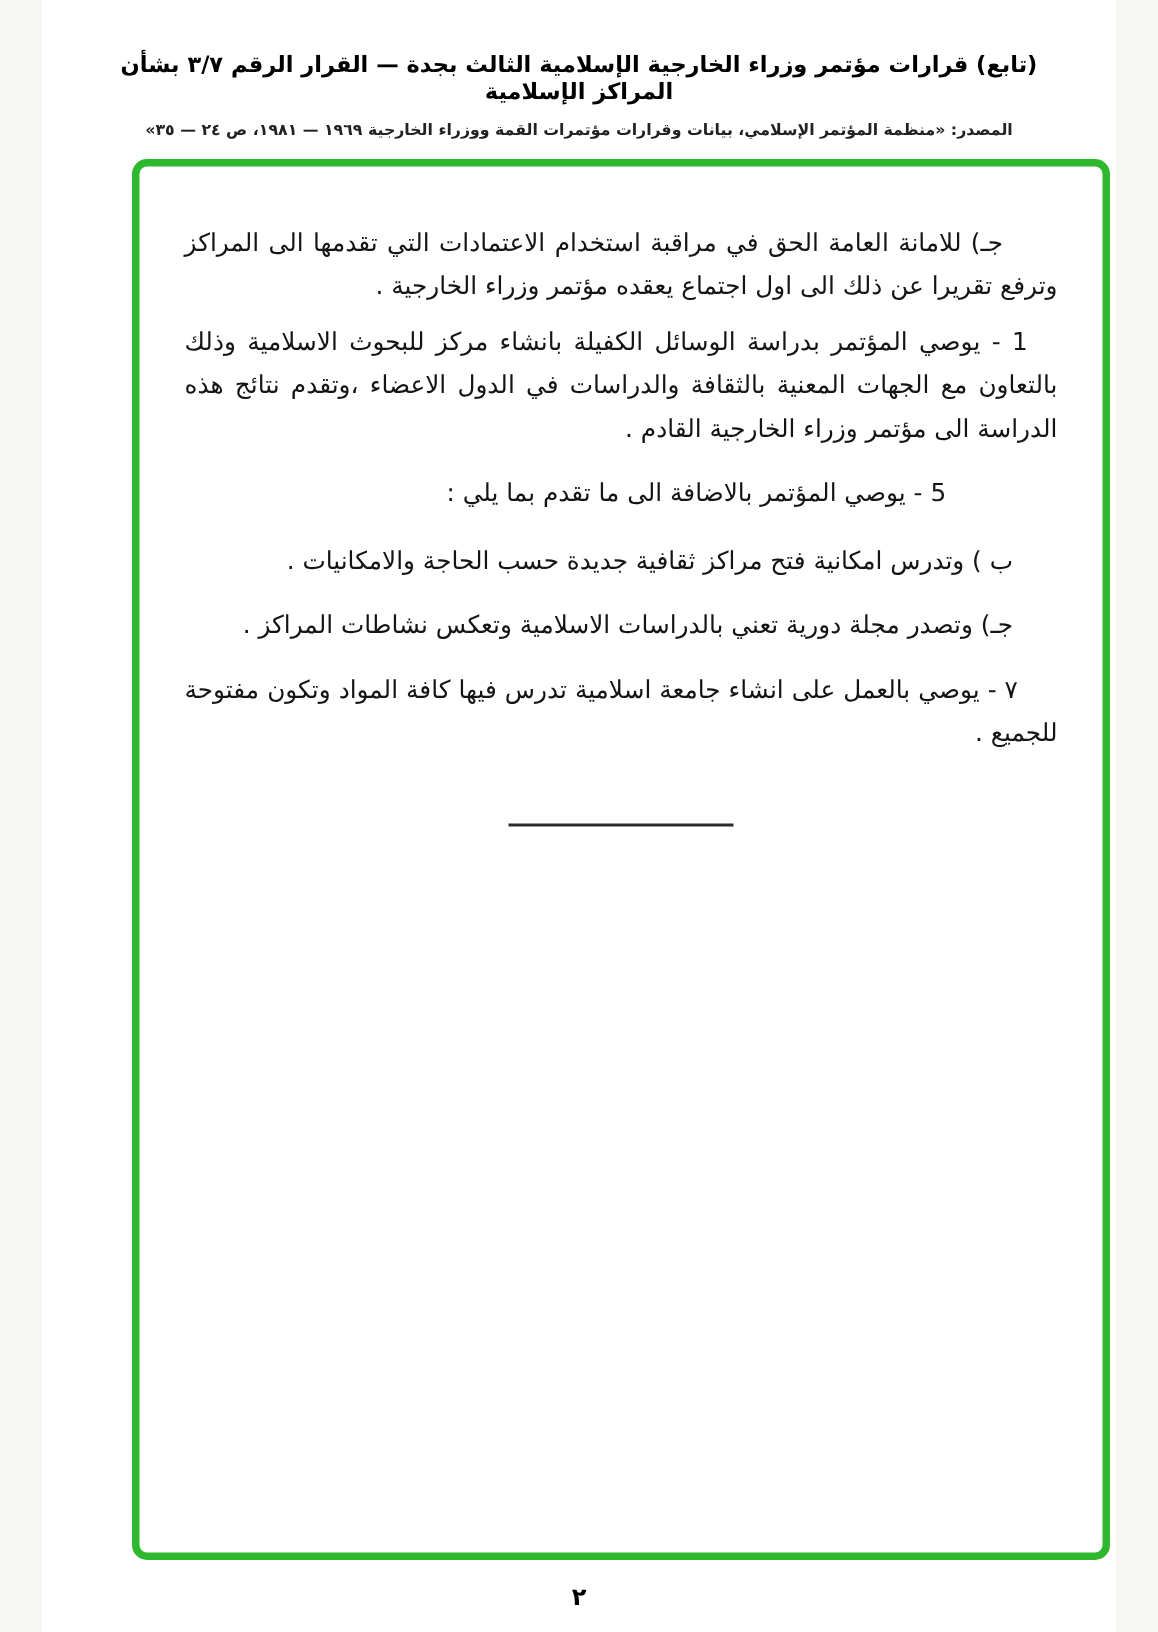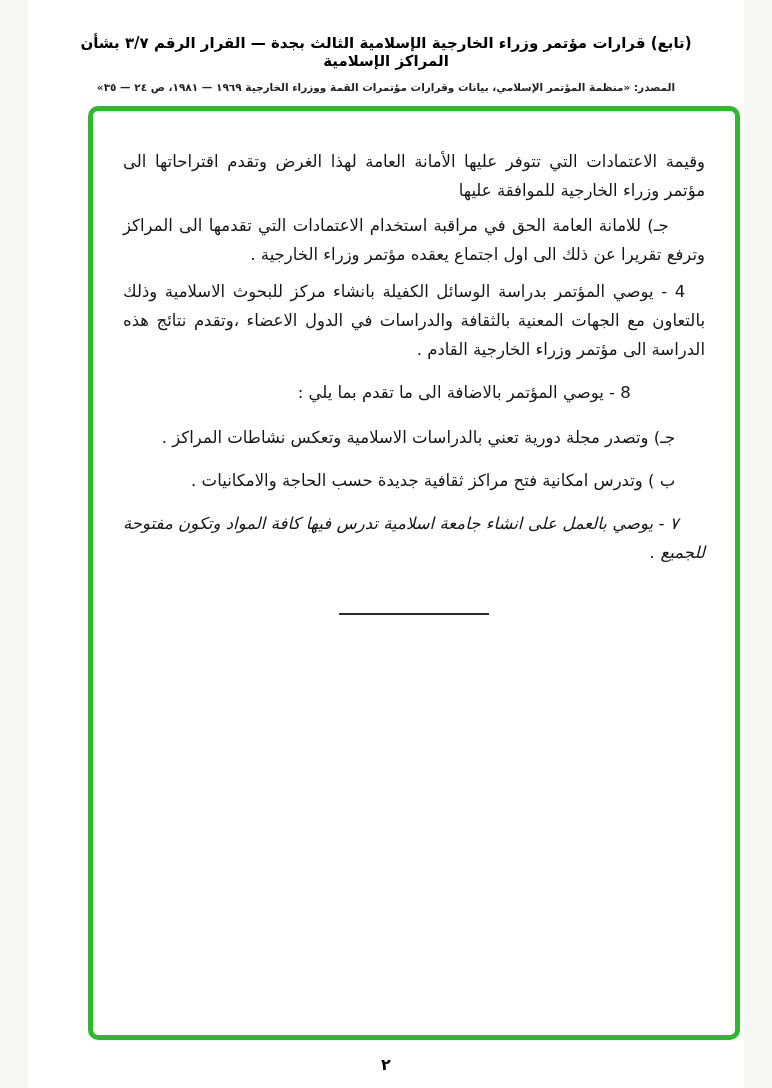--- a/index.html
+++ b/index.html
@@ -60,21 +60,21 @@
   .p-intro {
     text-indent: 4.5em;
     margin-top: 14px;
     margin-bottom: 16px;
     text-align: right;
   }
   .p-item {
     margin: 0 1.8em 14px 0;
     text-align: justify;
   }
-  .p-last { text-indent: 1.6em; margin-top: 13px; font-style: italic; }
+  .p-last { text-indent: 1.6em; margin-top: 13px; }
   .divider {
     width: 150px;
     margin: 46px auto 0 auto;
     border-top: 2px solid #2a2a2a;
   }
   
   .page-footer {
     position: absolute;
     bottom: 14px;
     left: 0;
@@ -92,26 +92,25 @@
 
 <div class="page">
 
   <header class="page-header">
     <div class="doc-title">(تابع) قرارات مؤتمر وزراء الخارجية الإسلامية الثالث بجدة — القرار الرقم ٣/٧ بشأن المراكز الإسلامية</div>
     <div class="doc-source">المصدر: «منظمة المؤتمر الإسلامي، بيانات وقرارات مؤتمرات القمة ووزراء الخارجية ١٩٦٩ — ١٩٨١، ص ٢٤ — ٣٥»</div>
   </header>
 
   <section class="content-frame" style="border-color: rgb(46, 184, 46);">
     <div class="body-text">
-      <p class="p-cont">وقيمة الاعتمادات التي تتوفر عليها الأمانة العامة لهذا الغرض وتقدم اقتراحاتها الى مؤتمر وزراء الخارجية للموافقة عليها</p>
       <p class="p-clause">جـ) للامانة العامة الحق في مراقبة استخدام الاعتمادات التي تقدمها الى المراكز وترفع تقريرا عن ذلك الى اول اجتماع يعقده مؤتمر وزراء الخارجية .</p>
-      <p class="p-num">4 - يوصي المؤتمر بدراسة الوسائل الكفيلة بانشاء مركز للبحوث الاسلامية وذلك بالتعاون مع الجهات المعنية بالثقافة والدراسات في الدول الاعضاء ،وتقدم نتائج هذه الدراسة الى مؤتمر وزراء الخارجية القادم .</p>
-      <p class="p-intro">8 - يوصي المؤتمر بالاضافة الى ما تقدم بما يلي :</p>
+      <p class="p-num">1 - يوصي المؤتمر بدراسة الوسائل الكفيلة بانشاء مركز للبحوث الاسلامية وذلك بالتعاون مع الجهات المعنية بالثقافة والدراسات في الدول الاعضاء ،وتقدم نتائج هذه الدراسة الى مؤتمر وزراء الخارجية القادم .</p>
+      <p class="p-intro">5 - يوصي المؤتمر بالاضافة الى ما تقدم بما يلي :</p>
+      <p class="p-item">ب ) وتدرس امكانية فتح مراكز ثقافية جديدة حسب الحاجة والامكانيات .</p>
       <p class="p-item">جـ) وتصدر مجلة دورية تعني بالدراسات الاسلامية وتعكس نشاطات المراكز .</p>
-      <p class="p-item">ب ) وتدرس امكانية فتح مراكز ثقافية جديدة حسب الحاجة والامكانيات .</p>
       <p class="p-last">٧ - يوصي بالعمل على انشاء جامعة اسلامية تدرس فيها كافة المواد وتكون مفتوحة للجميع .</p>
     </div>
     <div class="divider"></div>
   </section>
 
   <footer class="page-footer">
     <span class="page-number">٢</span>
   </footer>
 
 </div>

